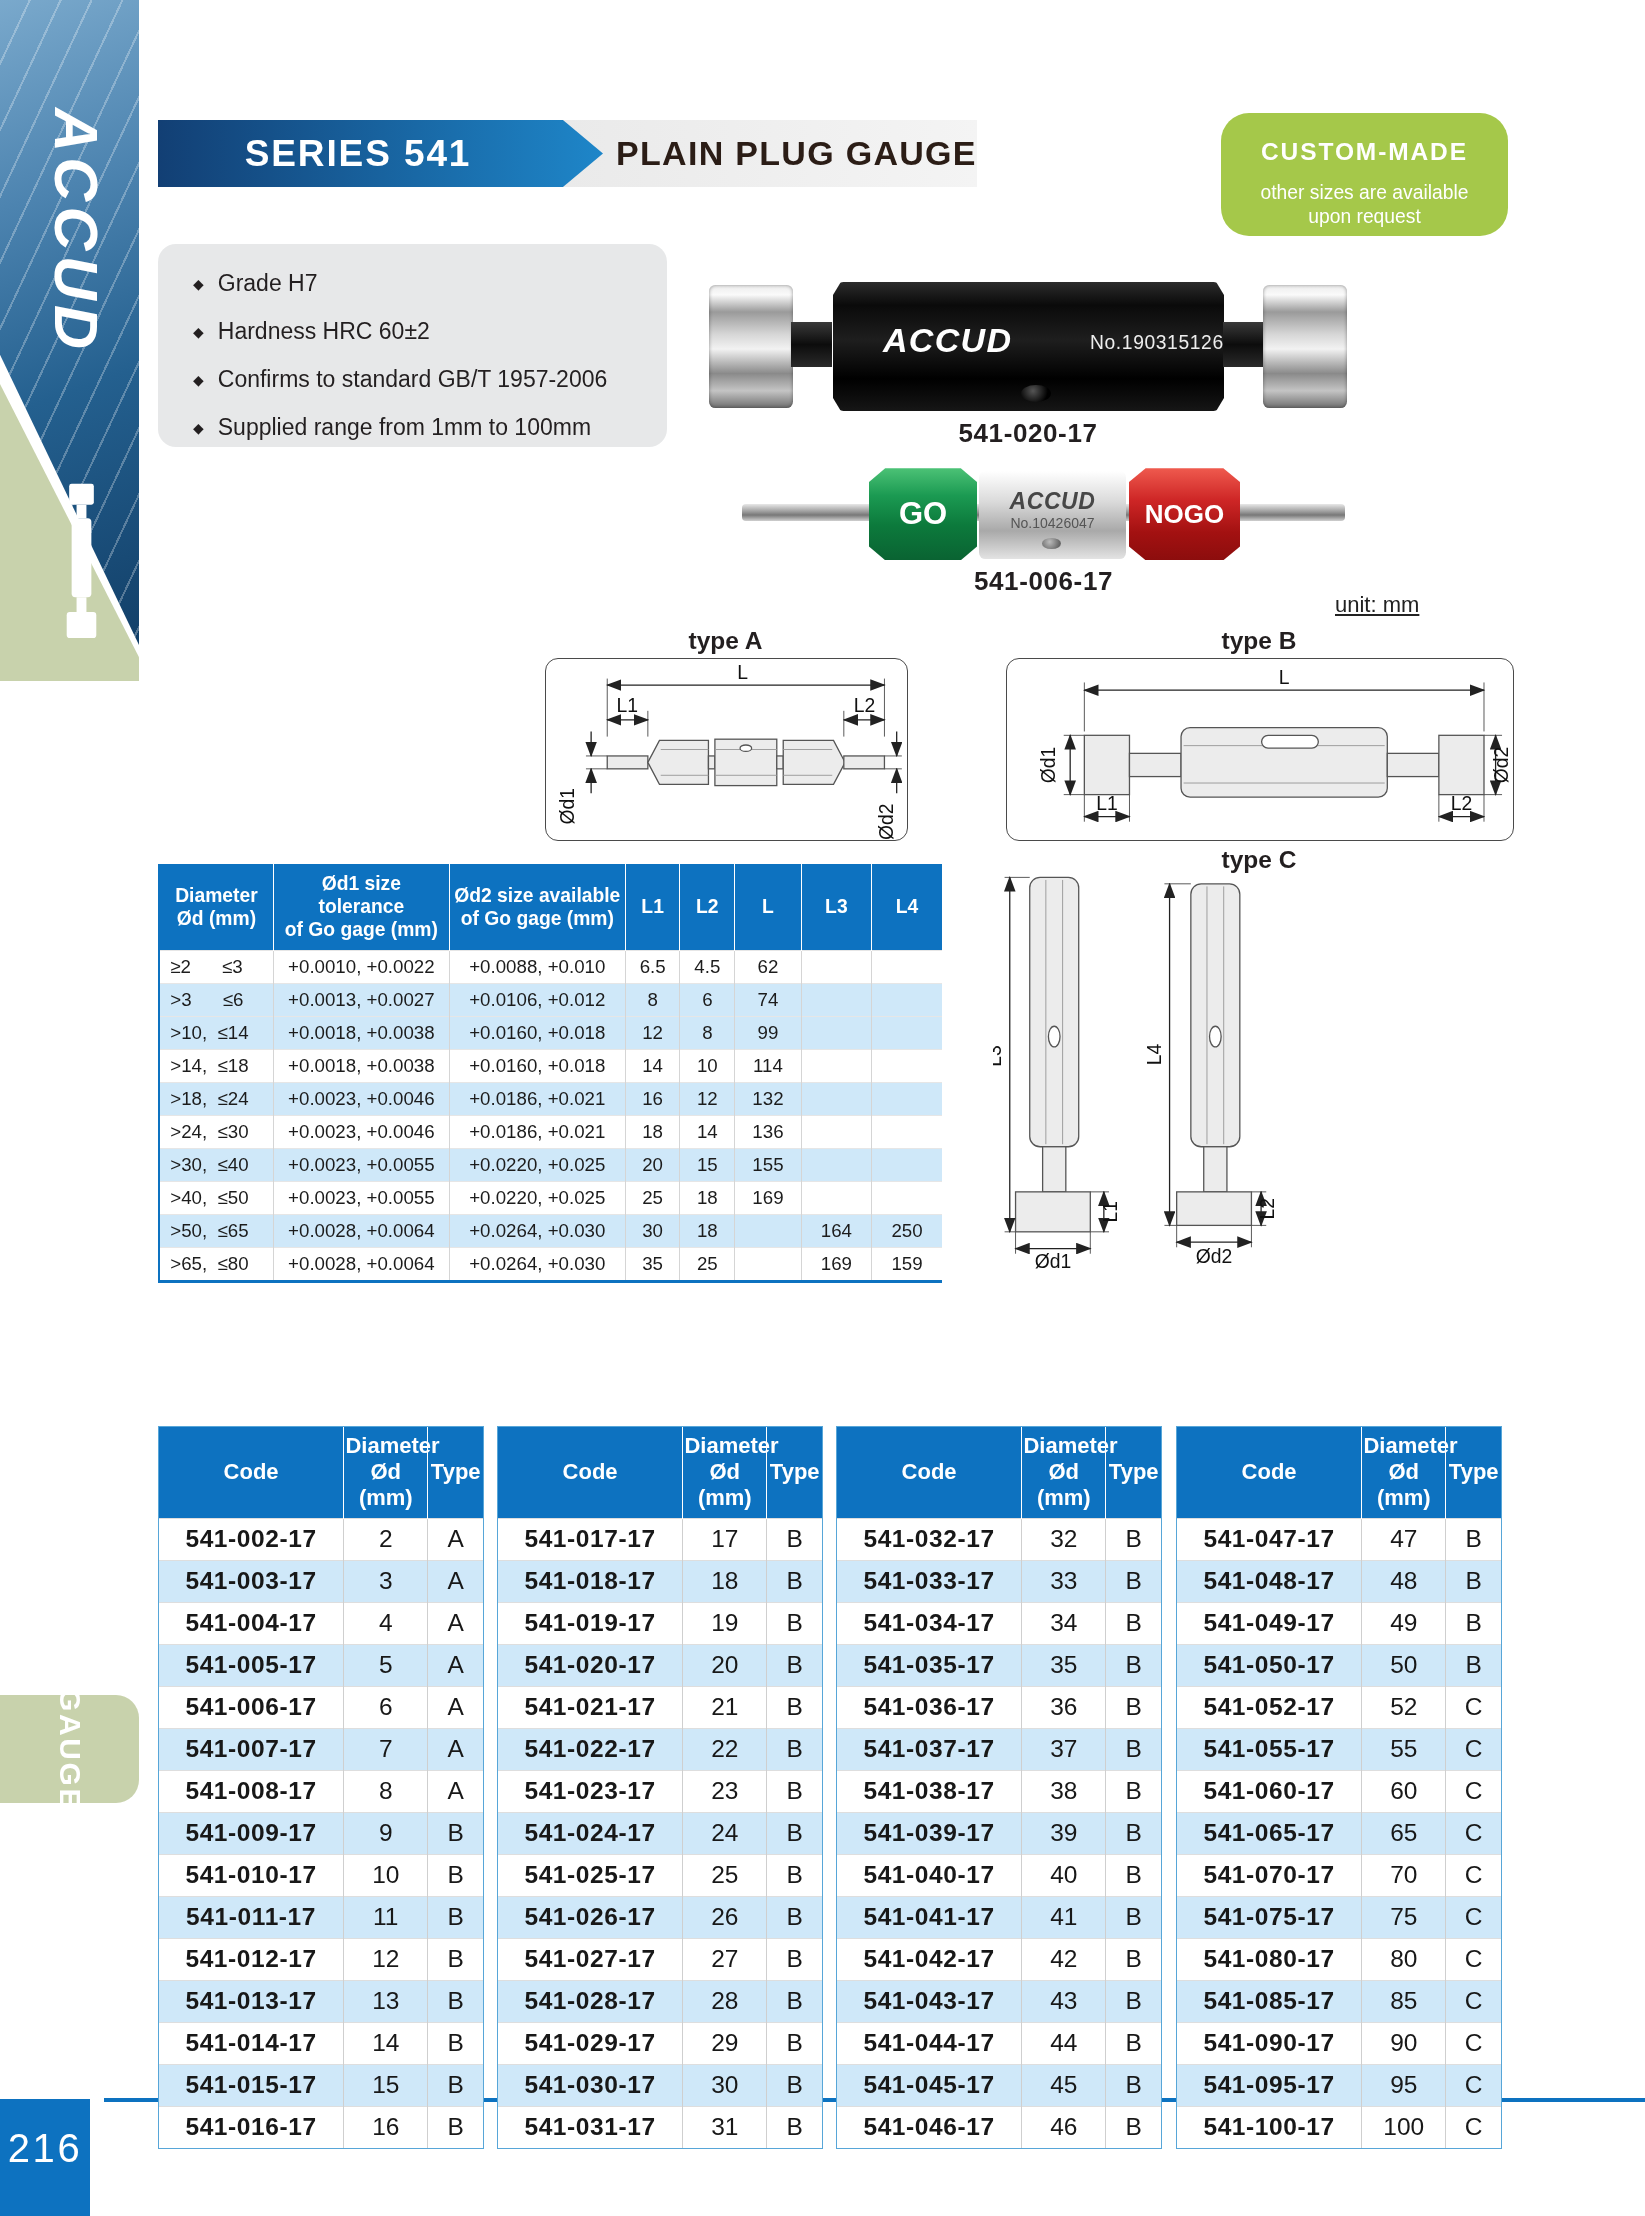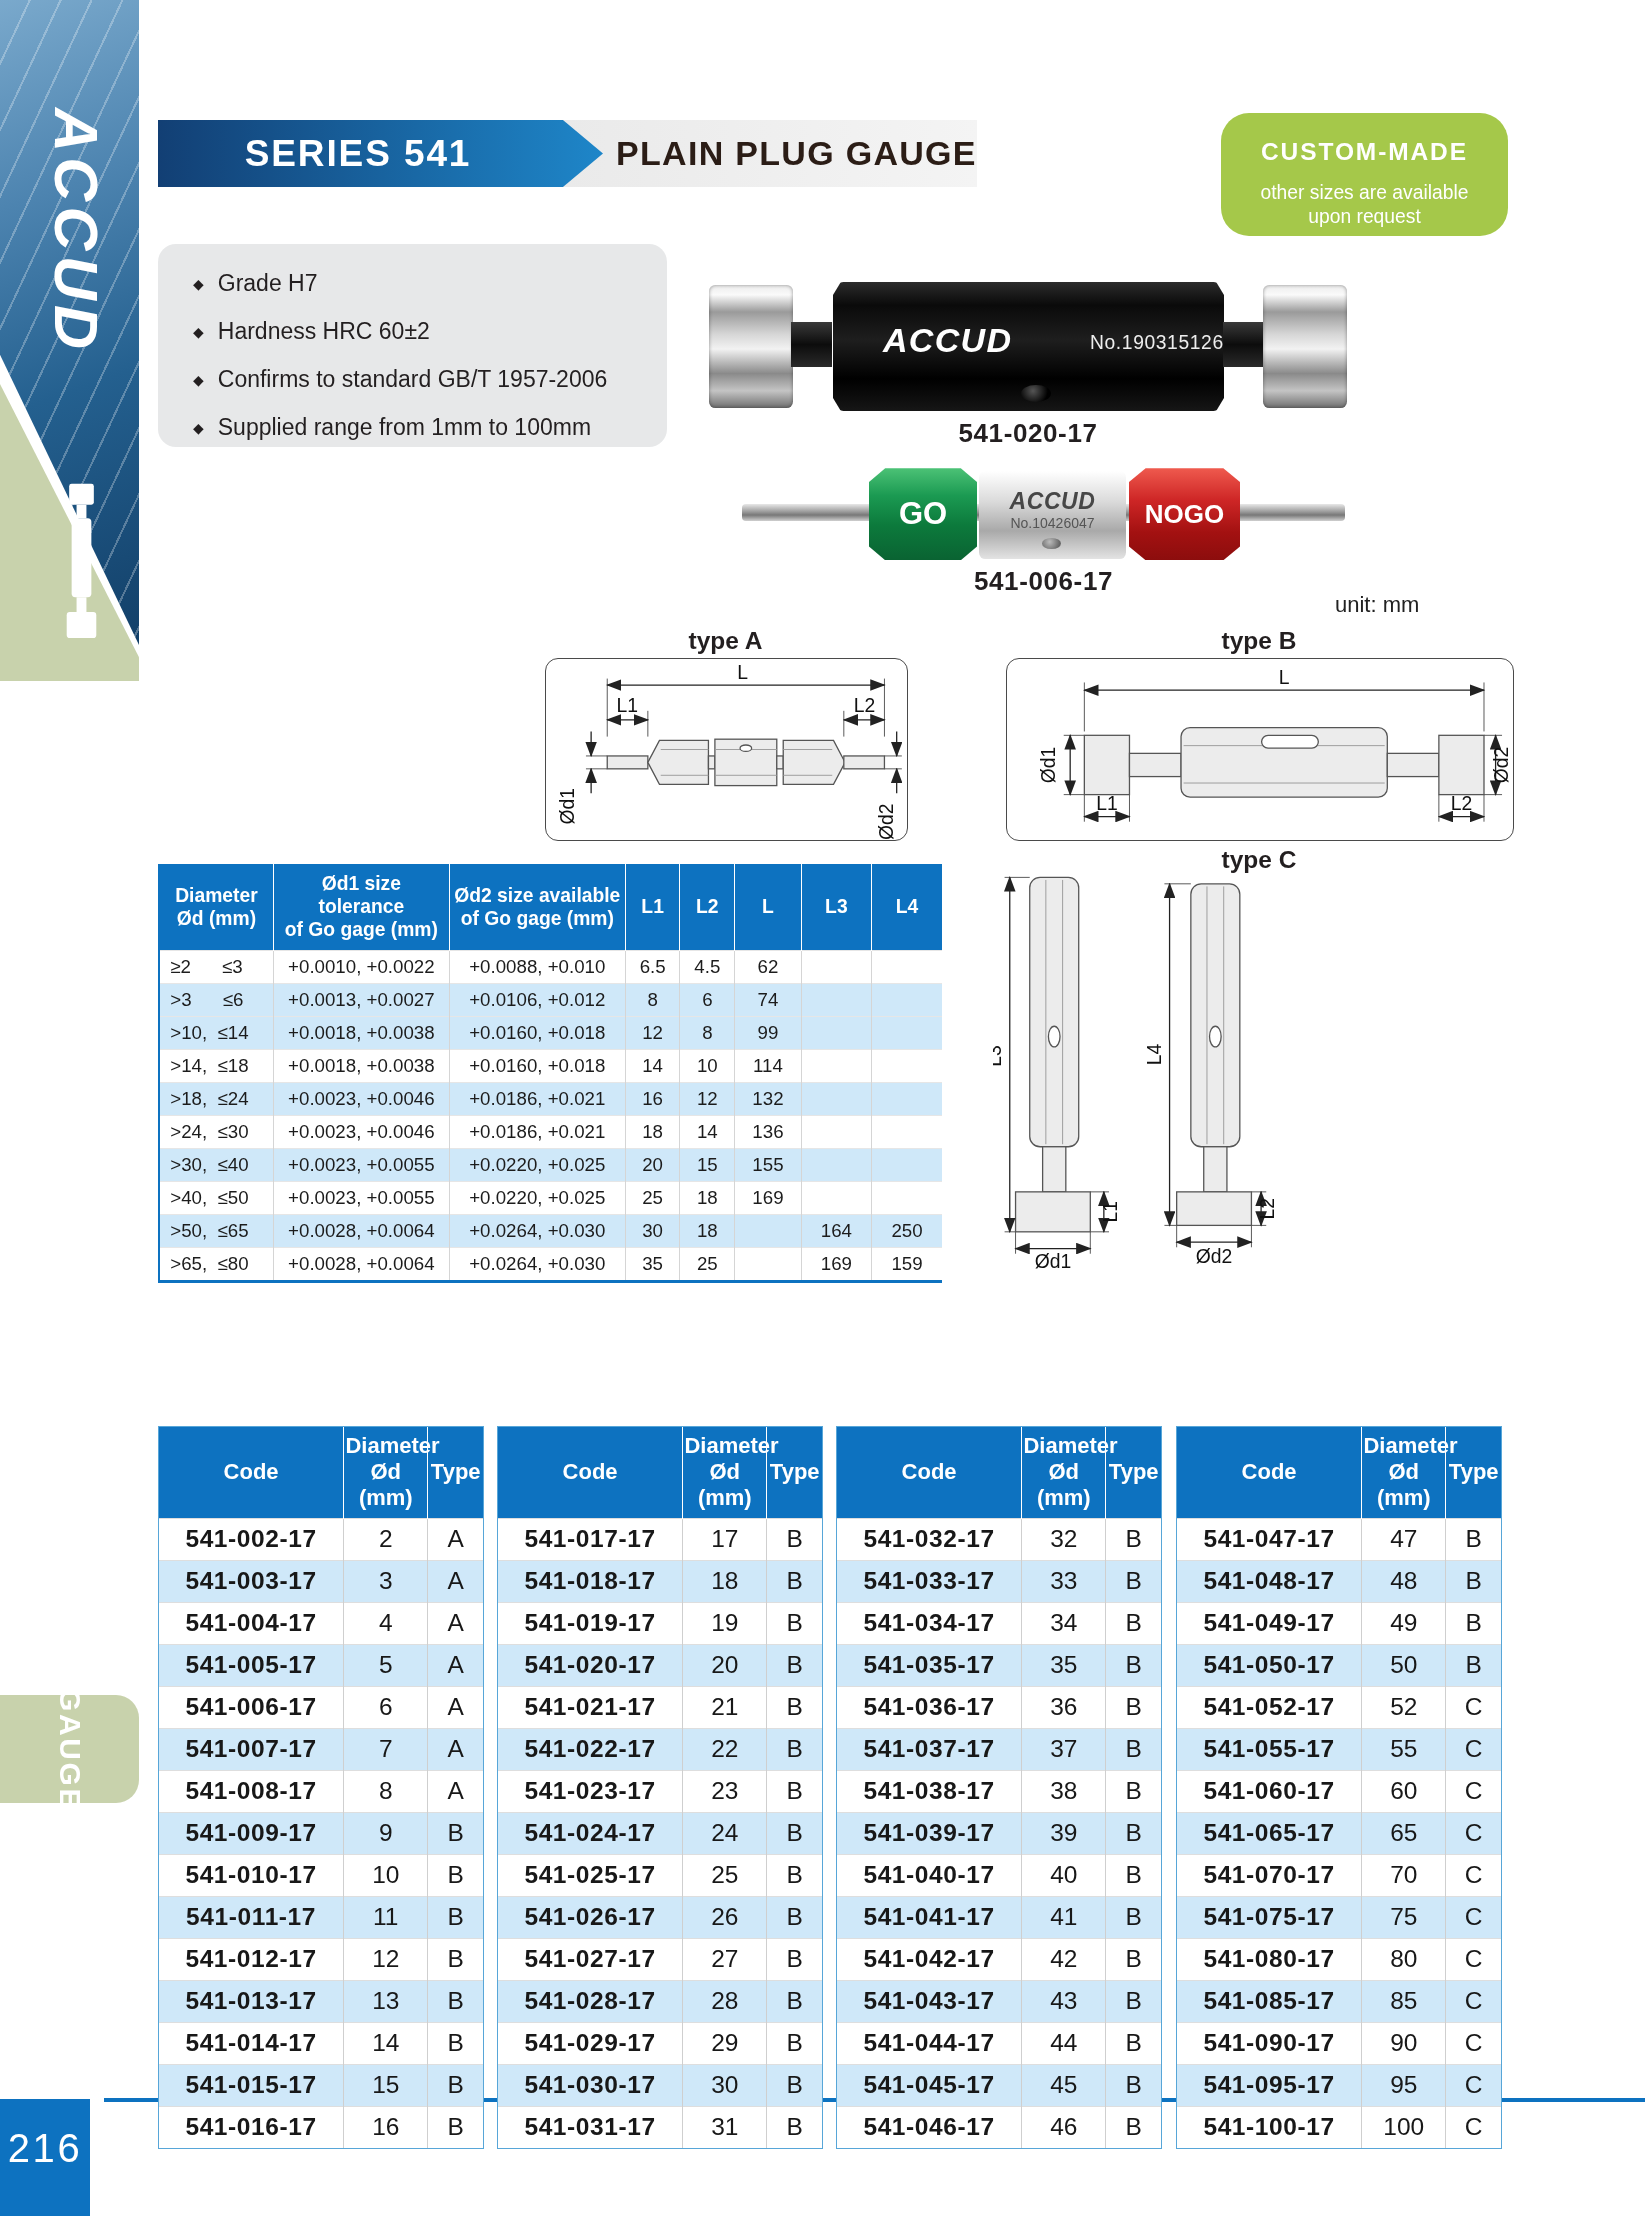--- a/index.html
+++ b/index.html
@@ -74,21 +74,21 @@
   .nut.go{left:127px;width:108px;font-size:31px;
     background:linear-gradient(180deg,#4cc276 0%,#1b9a52 30%,#0c7a3c 62%,#0a6332 100%);}
   .nut.nogo{left:387px;width:111px;font-size:26px;
     background:linear-gradient(180deg,#ef5a4e 0%,#ce2626 35%,#a31111 70%,#8c0d0d 100%);}
   .g2mid{position:absolute;left:237px;top:7.7px;width:147px;height:88px;border-radius:6.4px;text-align:center;
     background:linear-gradient(180deg,#fff,#dadada 35%,#a9a9a9 68%,#e3e3e3);}
   .g2mid .brand{margin-top:17px;font-style:italic;font-weight:900;font-size:23px;color:#474747;letter-spacing:0.6px;}
   .g2mid .ser{font-size:14px;color:#555;}
   .g2mid .hole{position:absolute;left:63px;top:67px;width:19.3px;height:11.6px;border-radius:50%;
     background:radial-gradient(circle at 40% 35%,#bbb,#666 75%);}
-  .unit-note{position:absolute;left:1335px;top:592px;width:193px;font-size:22px;color:#222;}
+  .unit-note{position:absolute;left:1335px;top:592px;width:193px;font-size:22px;color:#222;text-decoration:underline;}
 
   
   .dg-label{position:absolute;font-size:24.5px;font-weight:bold;color:#231f20;text-align:center;}
   .dg-box{position:absolute;border:1.9px solid #4a4a4a;border-radius:13px;background:#fff;}
   svg .part{fill:#ececec;stroke:#555;stroke-width:2;}
   svg .facet{stroke:#9b9b9b;stroke-width:1.5;fill:none;}
   svg .dim{stroke:#222;stroke-width:2;fill:none;}
   svg .ext{stroke:#555;stroke-width:1.5;fill:none;}
   svg .dimt{font-family:"Liberation Sans",sans-serif;font-size:30px;fill:#111;}
   svg .hole{fill:#fff;stroke:#555;stroke-width:2;}

